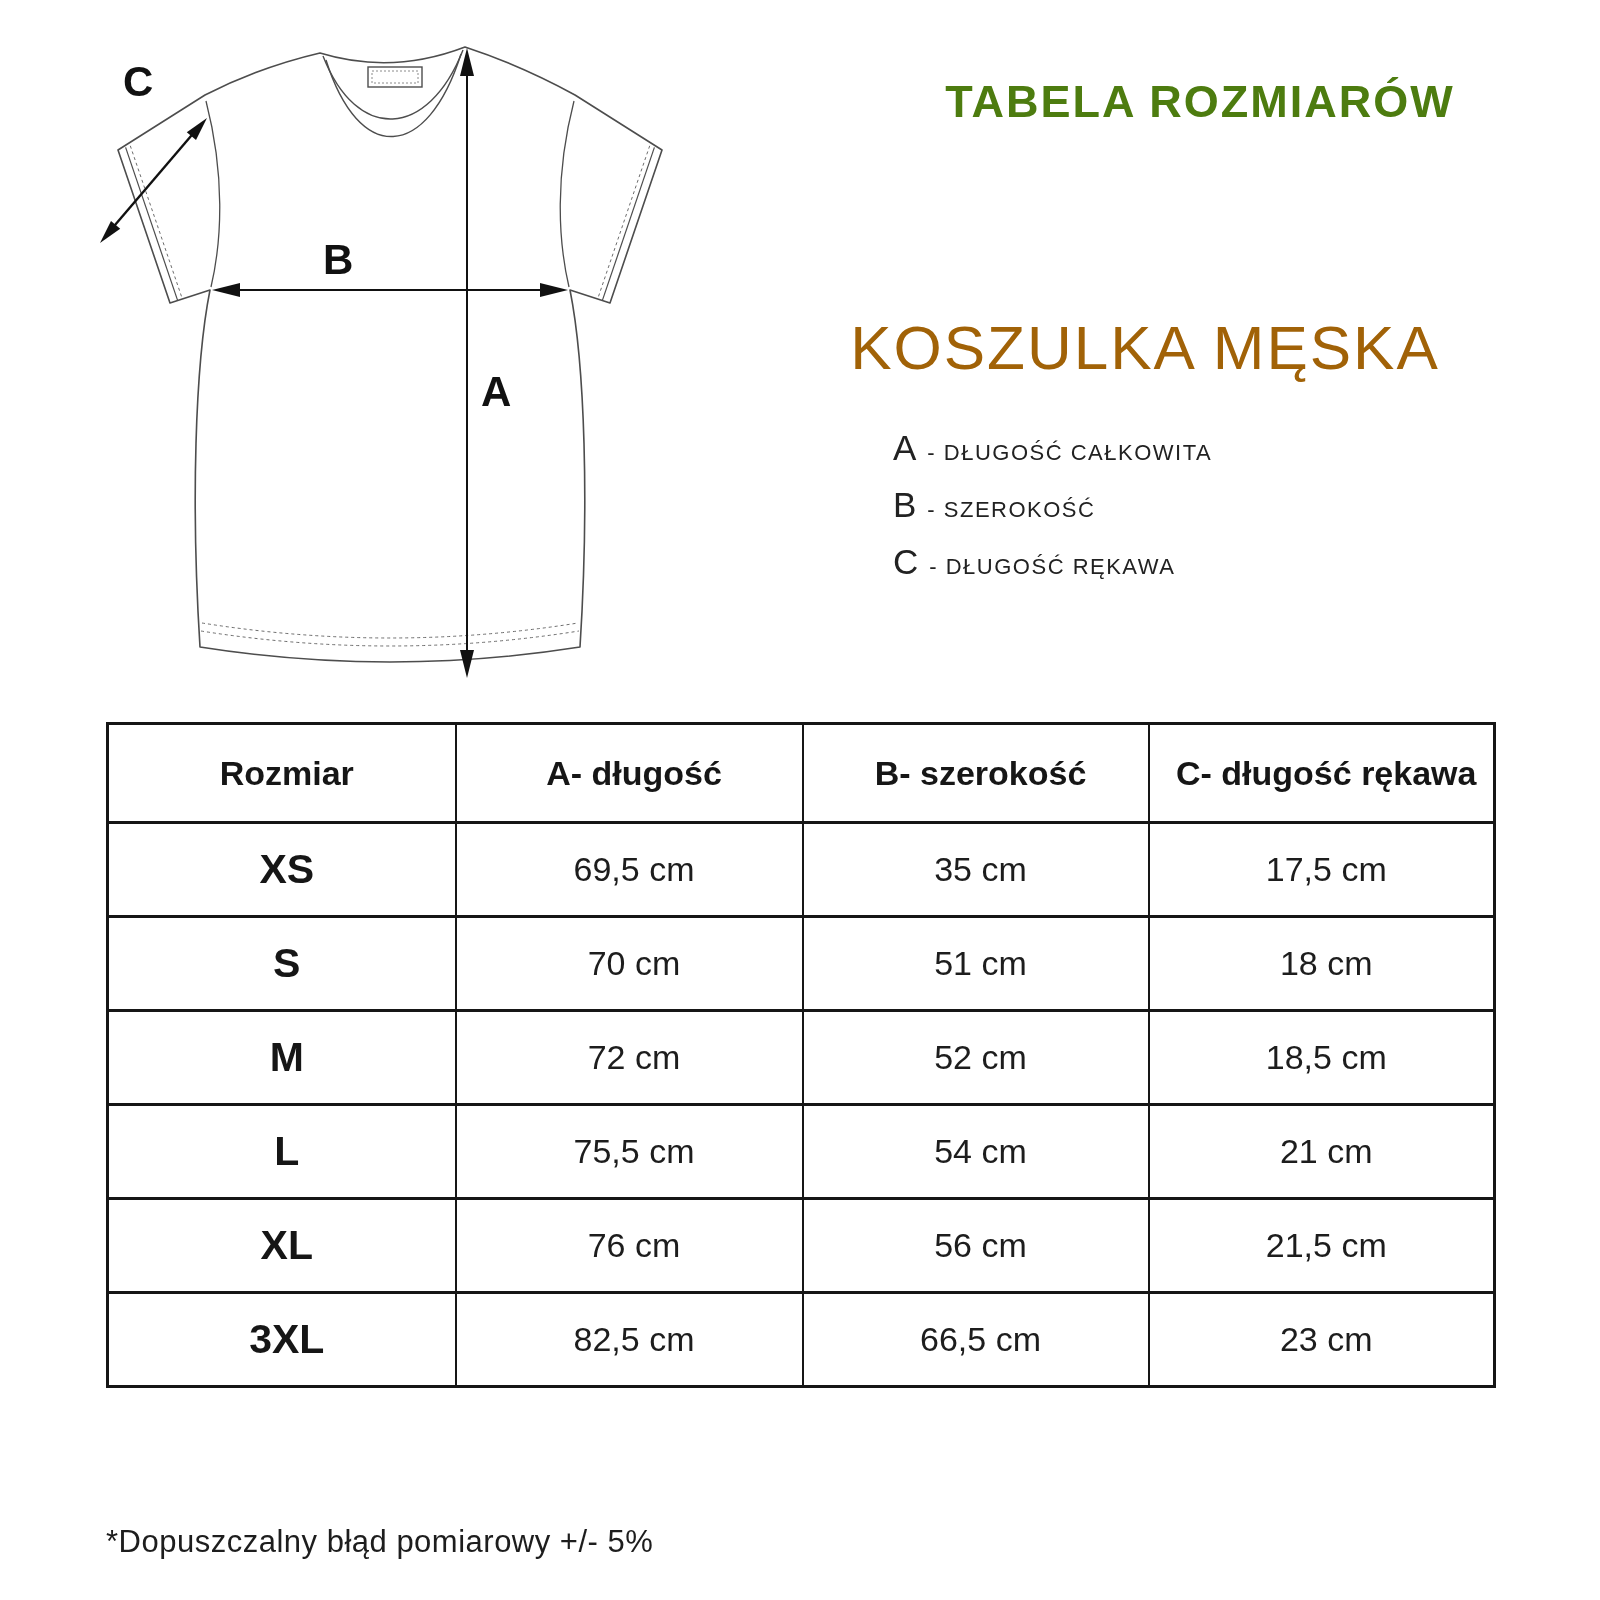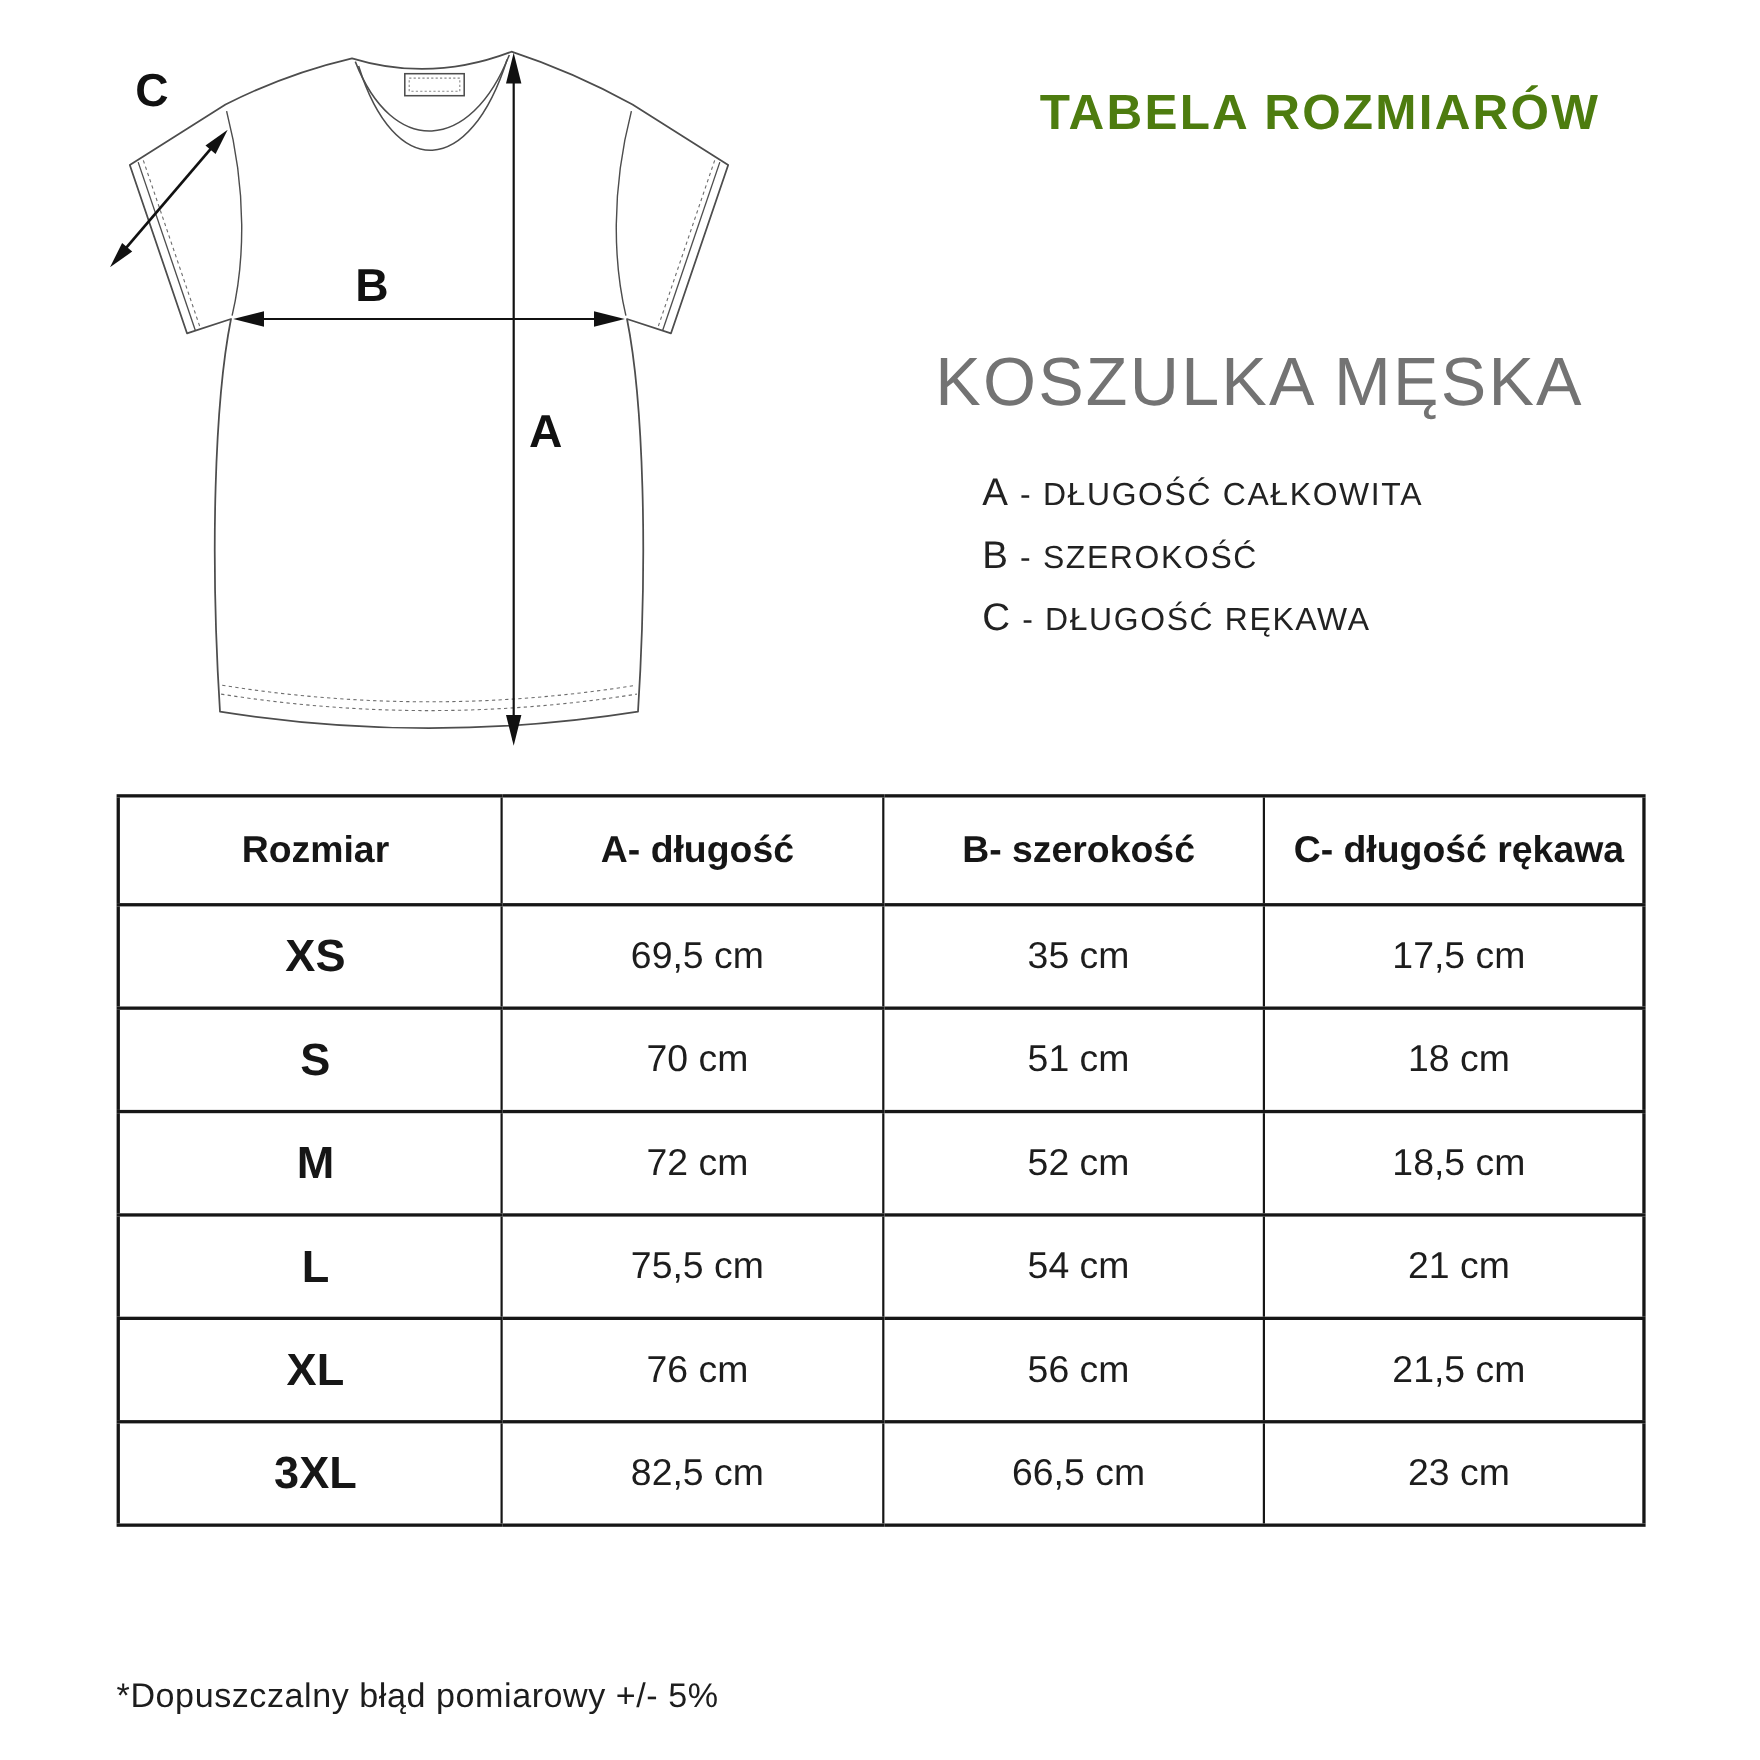--- a/index.html
+++ b/index.html
@@ -17,26 +17,26 @@
   .letter-a{left:386px;top:346px;}
   .letter-b{left:228px;top:214px;}
   .letter-c{left:28px;top:36px;}
   
   .title{
     position:absolute;left:900px;top:76px;width:600px;
     text-align:center;font-size:45px;font-weight:bold;letter-spacing:2px;color:#4d7c0f;
   }
   .product-name{
     position:absolute;left:810px;top:312px;width:670px;
-    text-align:center;font-size:62px;font-weight:300;letter-spacing:2px;color:#737373;
+    text-align:center;font-size:62px;font-weight:300;letter-spacing:2px;color:#a16207;
   }
   .legend{position:absolute;left:893px;top:428px;}
   .legend-row{display:flex;align-items:baseline;margin-bottom:17px;color:#222;}
   .legend-key{font-size:35px;font-weight:300;letter-spacing:1px;}
-  .legend-label{font-size:29px;font-weight:400;letter-spacing:1.5px;margin-left:10px;}
+  .legend-label{font-size:22px;font-weight:400;letter-spacing:1.5px;margin-left:10px;}
   
   .size-table{
     position:absolute;left:106px;top:722px;width:1387px;
     border-collapse:collapse;table-layout:fixed;
     border:3px solid #161616;
   }
   .size-table th,.size-table td{
     border:2px solid #161616;
     border-top-width:3px;border-bottom-width:3px;
     text-align:center;vertical-align:middle;

